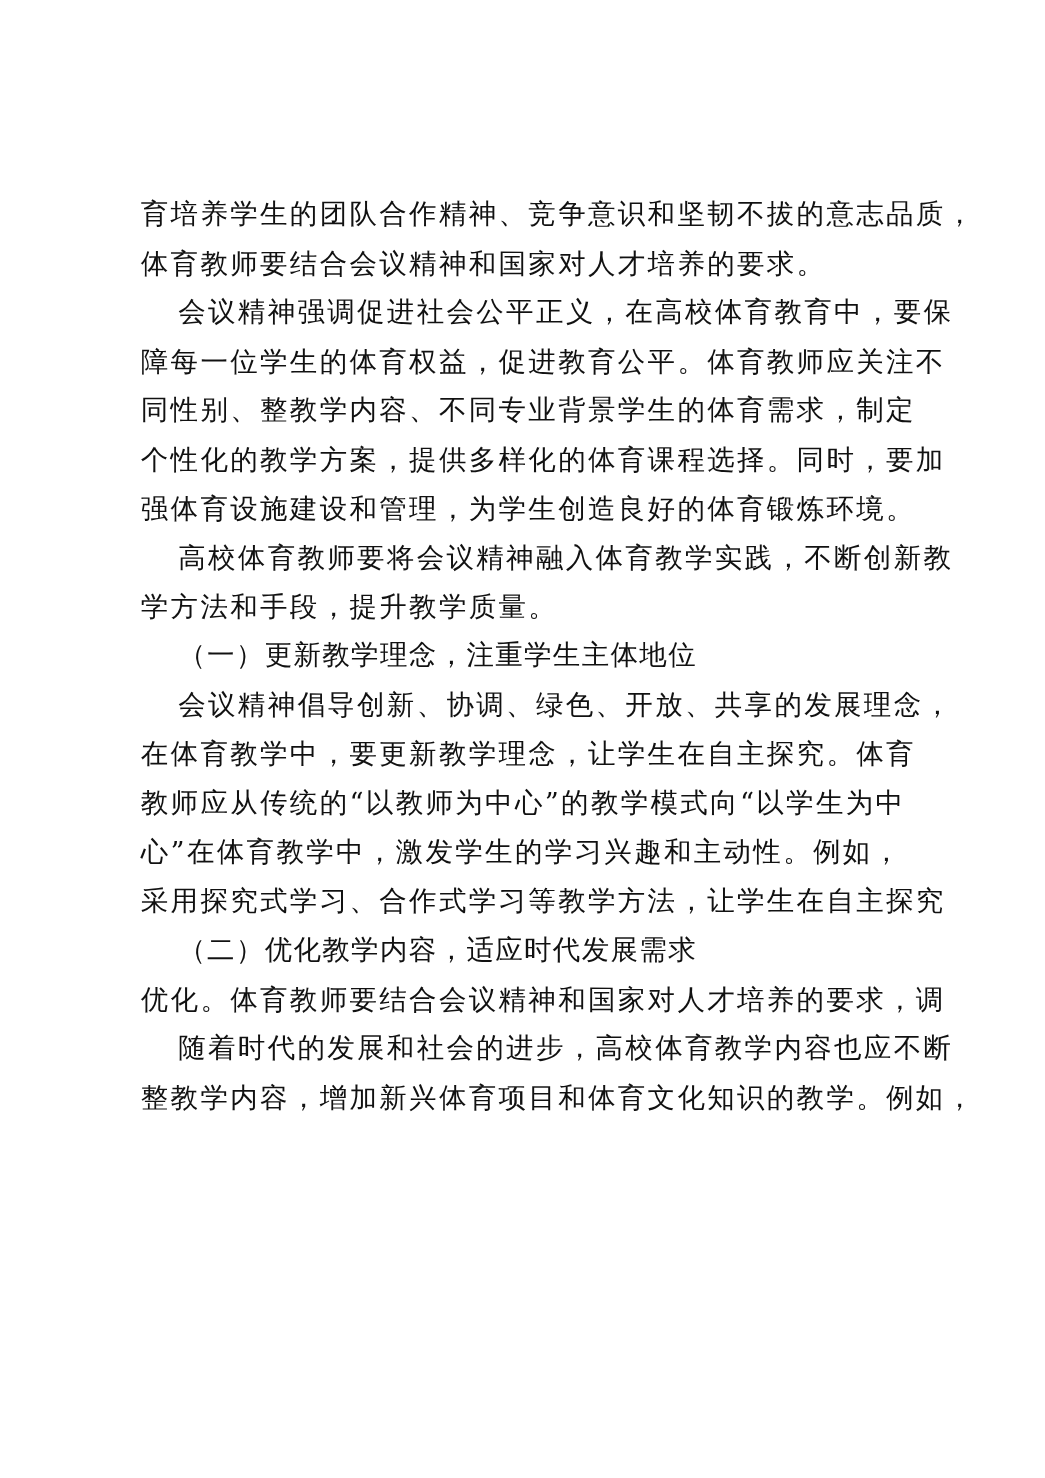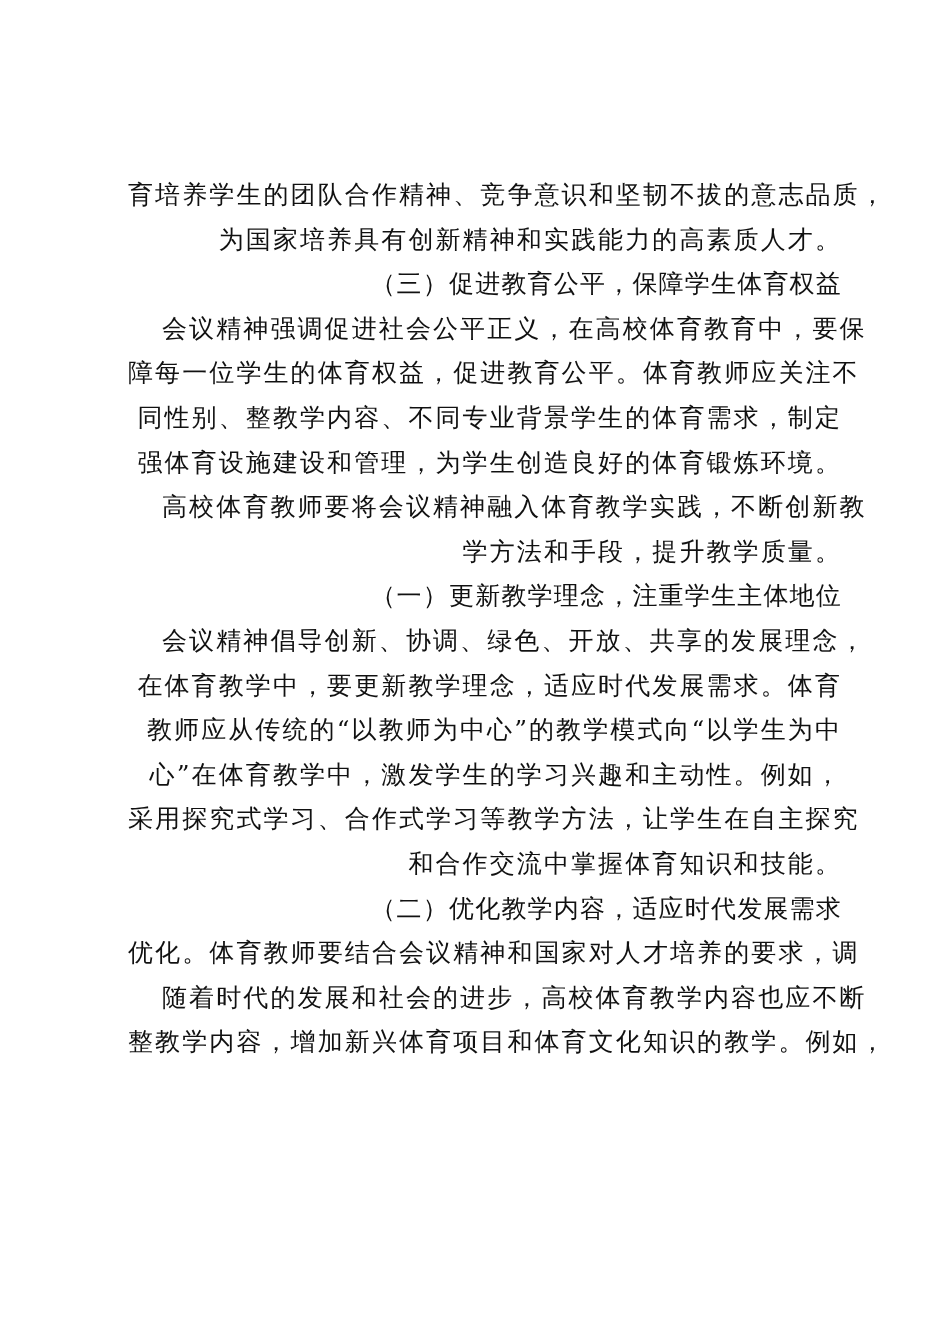--- a/index.html
+++ b/index.html
@@ -1,42 +1,41 @@
 <!DOCTYPE html>
 <html><head>
 <meta charset="utf-8">
 <style>
   html, body { margin: 0; padding: 0; background: #ffffff; }
   body { width: 950px; height: 1344px; position: relative; overflow: hidden;
          font-family: "DejaVu Serif", "Liberation Serif", serif; color: #111111; }
-  .page { position: absolute; left: 128px; top: 173px; width: 714px; text-align: right; }
+  .page { position: absolute; left: 128px; top: 173px; width: 714px; }
   .line { height: 44.6px; line-height: 44.6px; font-size: 25px; white-space: nowrap;
           letter-spacing: 2.1px; overflow: visible; }
   .indent { padding-left: 34px; }
   .sub-heading { padding-left: 34px; letter-spacing: 1.2px; }
   .bold-heading { padding-left: 34px; font-family: "DejaVu Sans", "Liberation Sans", sans-serif;
                   font-weight: bold; letter-spacing: 0.6px; }
 </style>
 </head>
 <body>
 
 <div class="page">
   <div class="line">育培养学生的团队合作精神、竞争意识和坚韧不拔的意志品质，</div>
-  <div class="line">为国家培养具有创新精神和实践能力的高素质人才。</div>
-  <div class="line sub-heading">（三）促进教育公平，保障学生体育权益</div>
+  <div class="line">体育教师要结合会议精神和国家对人才培养的要求。</div>
   <div class="line indent">会议精神强调促进社会公平正义，在高校体育教育中，要保</div>
   <div class="line">障每一位学生的体育权益，促进教育公平。体育教师应关注不</div>
   <div class="line">同性别、整教学内容、不同专业背景学生的体育需求，制定</div>
+  <div class="line">个性化的教学方案，提供多样化的体育课程选择。同时，要加</div>
   <div class="line">强体育设施建设和管理，为学生创造良好的体育锻炼环境。</div>
   <div class="line indent">高校体育教师要将会议精神融入体育教学实践，不断创新教</div>
   <div class="line">学方法和手段，提升教学质量。</div>
   <div class="line sub-heading">（一）更新教学理念，注重学生主体地位</div>
   <div class="line indent">会议精神倡导创新、协调、绿色、开放、共享的发展理念，</div>
-  <div class="line">在体育教学中，要更新教学理念，适应时代发展需求。体育</div>
+  <div class="line">在体育教学中，要更新教学理念，让学生在自主探究。体育</div>
   <div class="line">教师应从传统的“以教师为中心”的教学模式向“以学生为中</div>
   <div class="line">心”在体育教学中，激发学生的学习兴趣和主动性。例如，</div>
   <div class="line">采用探究式学习、合作式学习等教学方法，让学生在自主探究</div>
-  <div class="line">和合作交流中掌握体育知识和技能。</div>
   <div class="line sub-heading">（二）优化教学内容，适应时代发展需求</div>
   <div class="line">优化。体育教师要结合会议精神和国家对人才培养的要求，调</div>
   <div class="line indent">随着时代的发展和社会的进步，高校体育教学内容也应不断</div>
   <div class="line">整教学内容，增加新兴体育项目和体育文化知识的教学。例如，</div>
 </div>
 
 </body></html>

